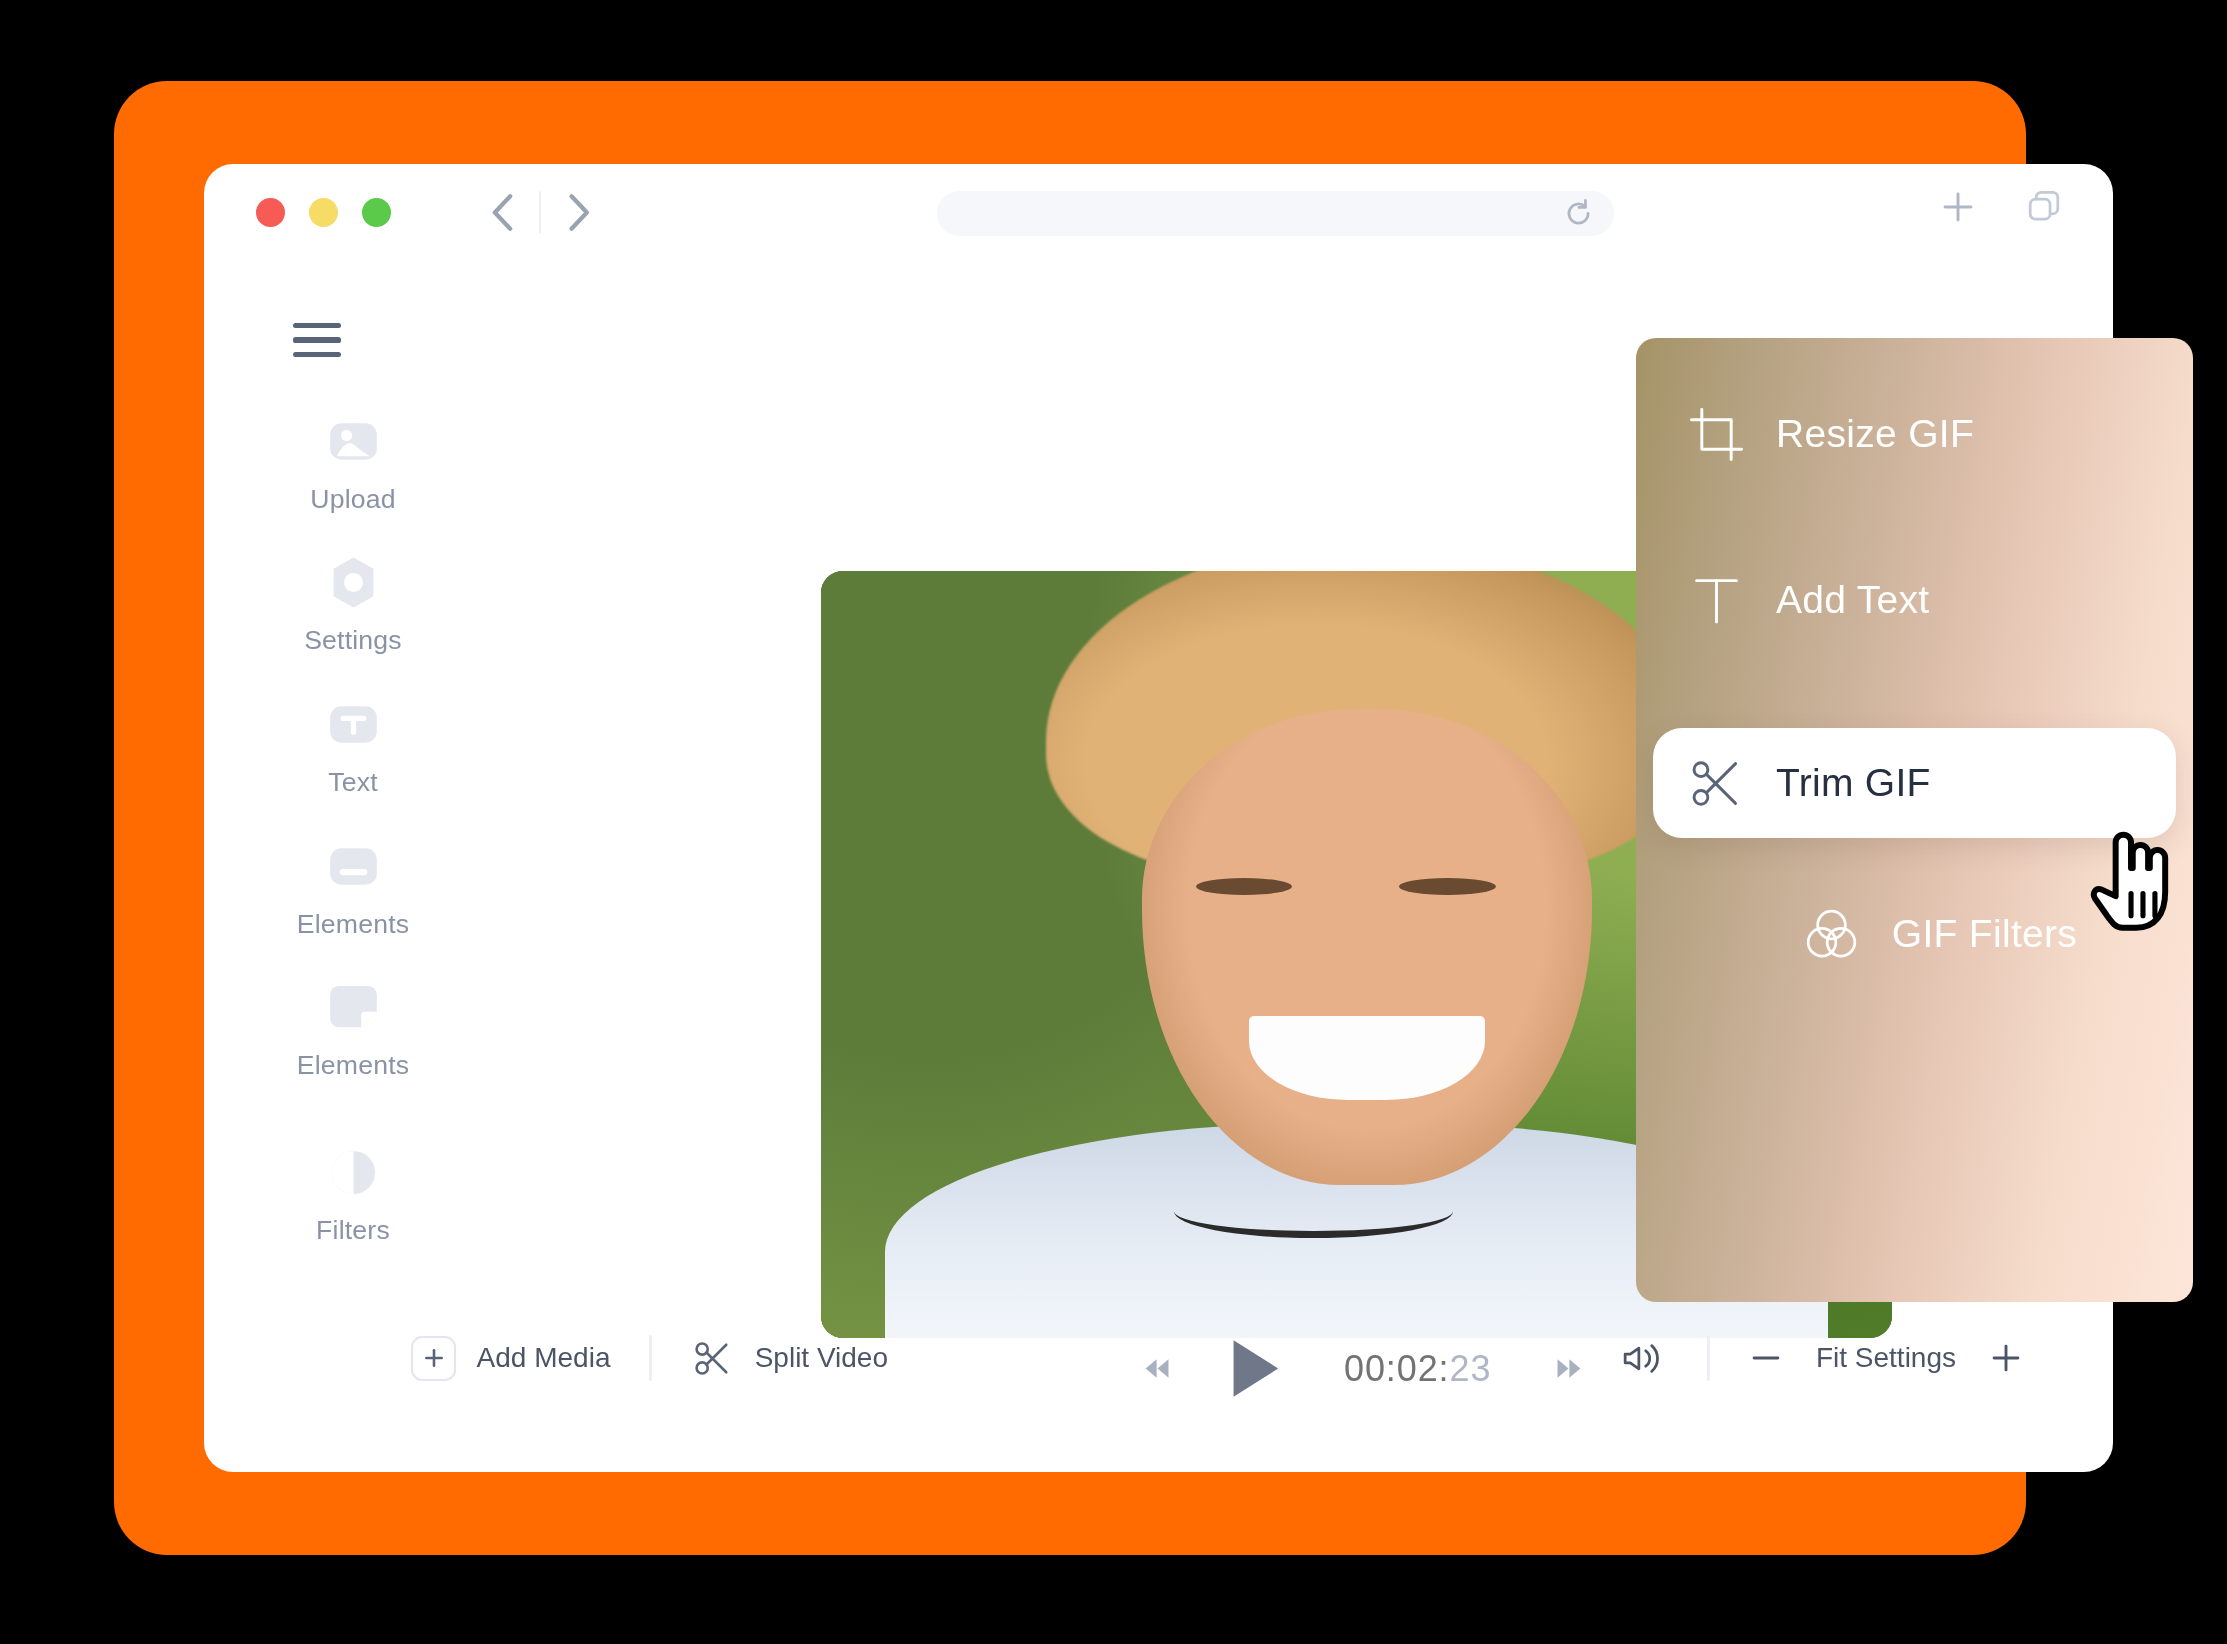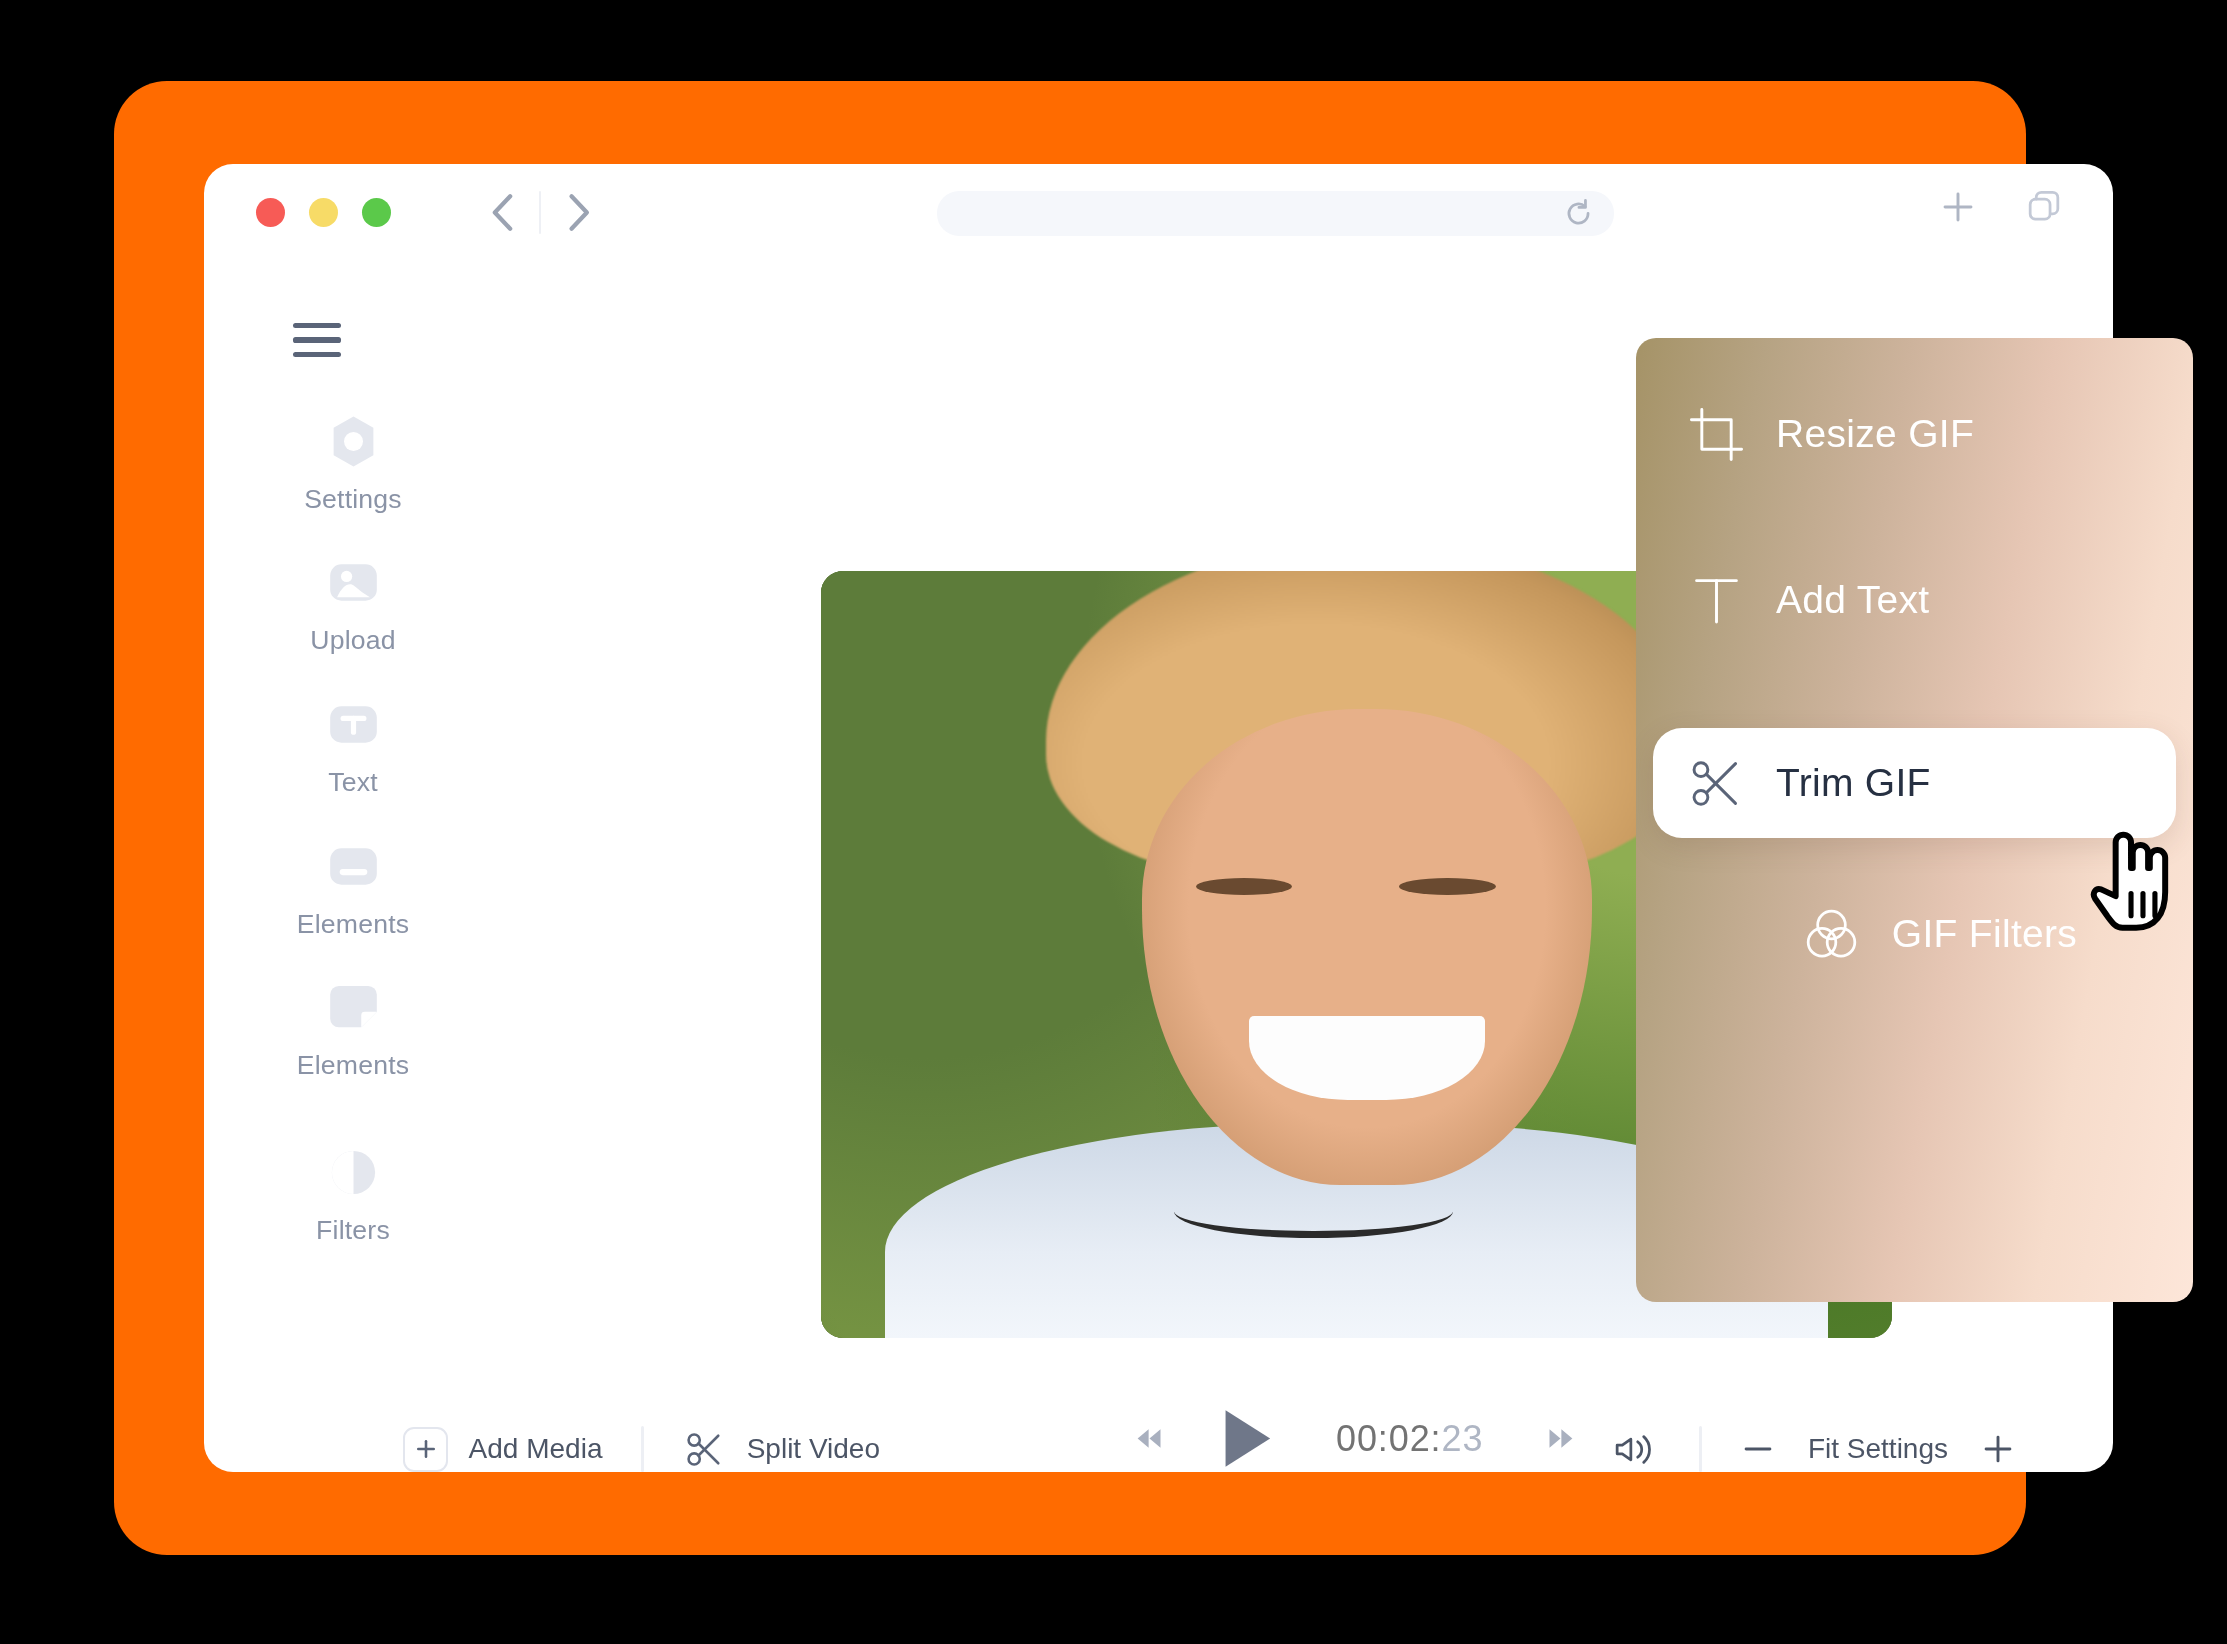--- a/index.html
+++ b/index.html
@@ -121,22 +121,22 @@
     border-radius:50%; top:40%; }
   #preview .eye.l{ left:35%; }
   #preview .eye.r{ left:54%; }
   #preview .necklace{
     position:absolute; left:33%; top:80%; width:26%; height:7%;
     border-bottom:7.7px solid #2b2b2b; border-radius:0 0 50% 50%;
   }
 
   
   #toolbar{
-    position:absolute; left:0; bottom:0; width:100%; height:137px;
-    display:flex; align-items:flex-end;
+    position:absolute; left:8px; bottom:0; width:100%; height:137px;
+    display:flex; align-items:flex-start;
   }
   .tb-group{ display:flex; align-items:center; }
   .tb-btn{ display:flex; align-items:center; gap:20.6px; cursor:pointer; }
   .tb-label{ font-size:28px; color:#4C5566; }
   .tb-div{ width:2.6px; height:46px; background:#EDEFF4; margin:0 39px; border-radius:1.7px; }
   #plus-box{
     width:45px; height:45px; border:2.1px solid #E3E6EE; border-radius:11px;
     display:flex; align-items:center; justify-content:center;
   }
   #timecode{ font-size:36px; letter-spacing:0.9px; margin:0 29px; }
@@ -235,36 +235,36 @@
       <span></span>
         <span></span>
         <span></span>
     </div>
 
     <div id="side-list">
 
       <div class="side-item">
         <span class="side-ico">
           <svg width="57" height="57" viewBox="0 0 66 66">
-            <path d="M33 4 56 17v32L33 62 10 49V17z" fill="#E4E7EE"></path>
-            <circle cx="33" cy="33" r="11" fill="#fff"></circle>
-          </svg>
-        </span>
-        <span class="side-label">Settings</span>
-      </div>
-
-      <div class="side-item">
-        <span class="side-ico">
-          <svg width="57" height="57" viewBox="0 0 66 66">
             <rect x="6" y="12" width="54" height="42" rx="13" fill="#E4E7EE"></rect>
             <circle cx="25" cy="26" r="6.5" fill="#fff"></circle>
             <path d="M14 50c6-13 14-18 20-13s11 9 18 13z" fill="#fff"></path>
           </svg>
         </span>
         <span class="side-label">Upload</span>
+      </div>
+
+      <div class="side-item">
+        <span class="side-ico">
+          <svg width="57" height="57" viewBox="0 0 66 66">
+            <path d="M33 4 56 17v32L33 62 10 49V17z" fill="#E4E7EE"></path>
+            <circle cx="33" cy="33" r="11" fill="#fff"></circle>
+          </svg>
+        </span>
+        <span class="side-label">Settings</span>
       </div>
 
       <div class="side-item">
         <span class="side-ico">
           <svg width="57" height="57" viewBox="0 0 66 66">
             <rect x="6" y="12" width="54" height="42" rx="13" fill="#E4E7EE"></rect>
             <rect x="18" y="23" width="30" height="6" rx="3" fill="#fff"></rect>
             <rect x="30" y="23" width="6" height="22" rx="3" fill="#fff"></rect>
           </svg>
         </span>

